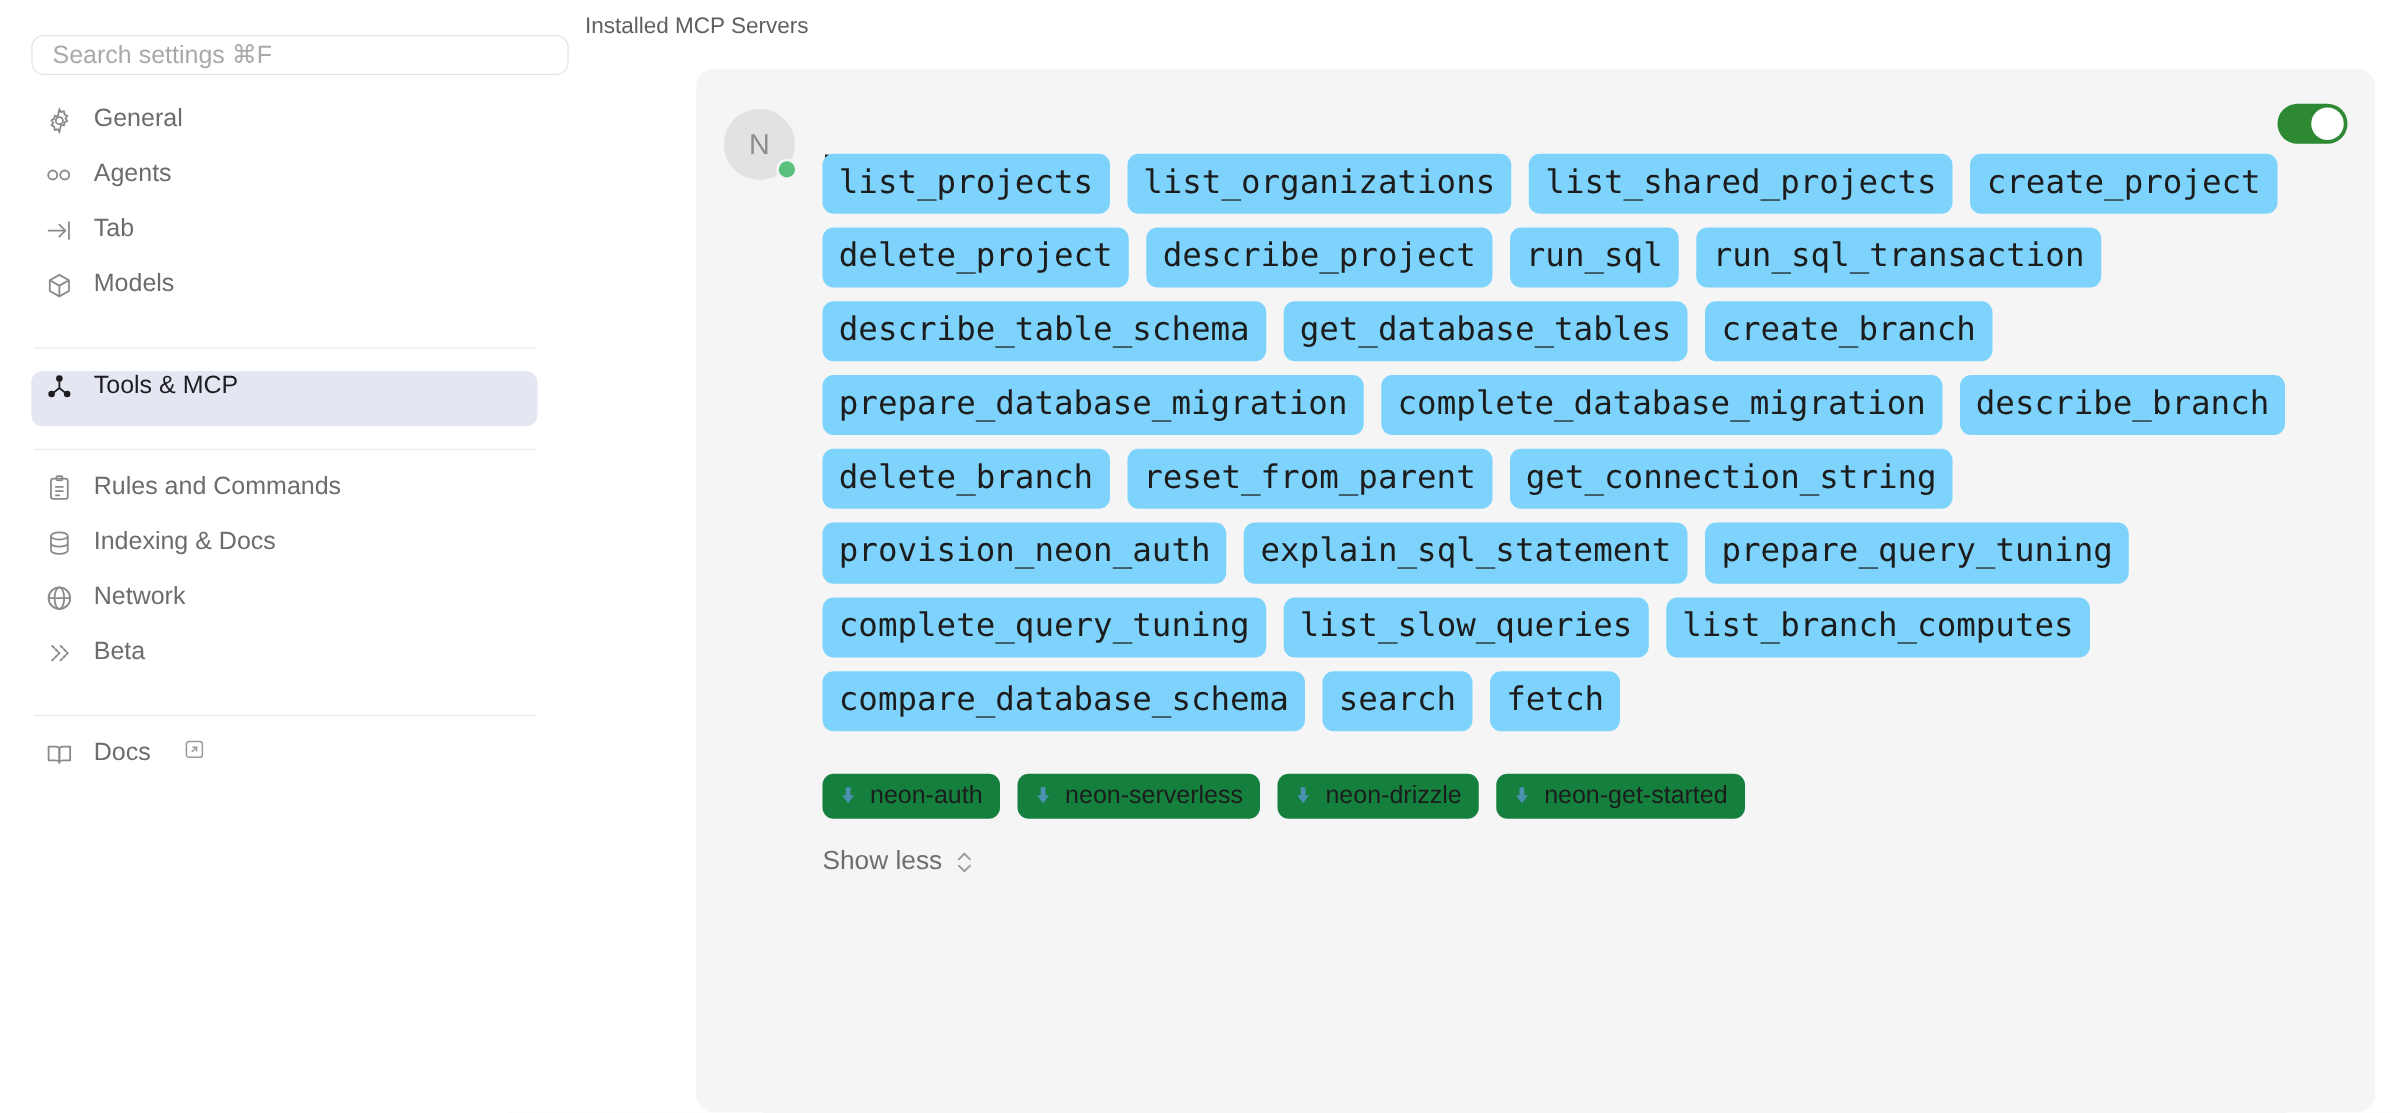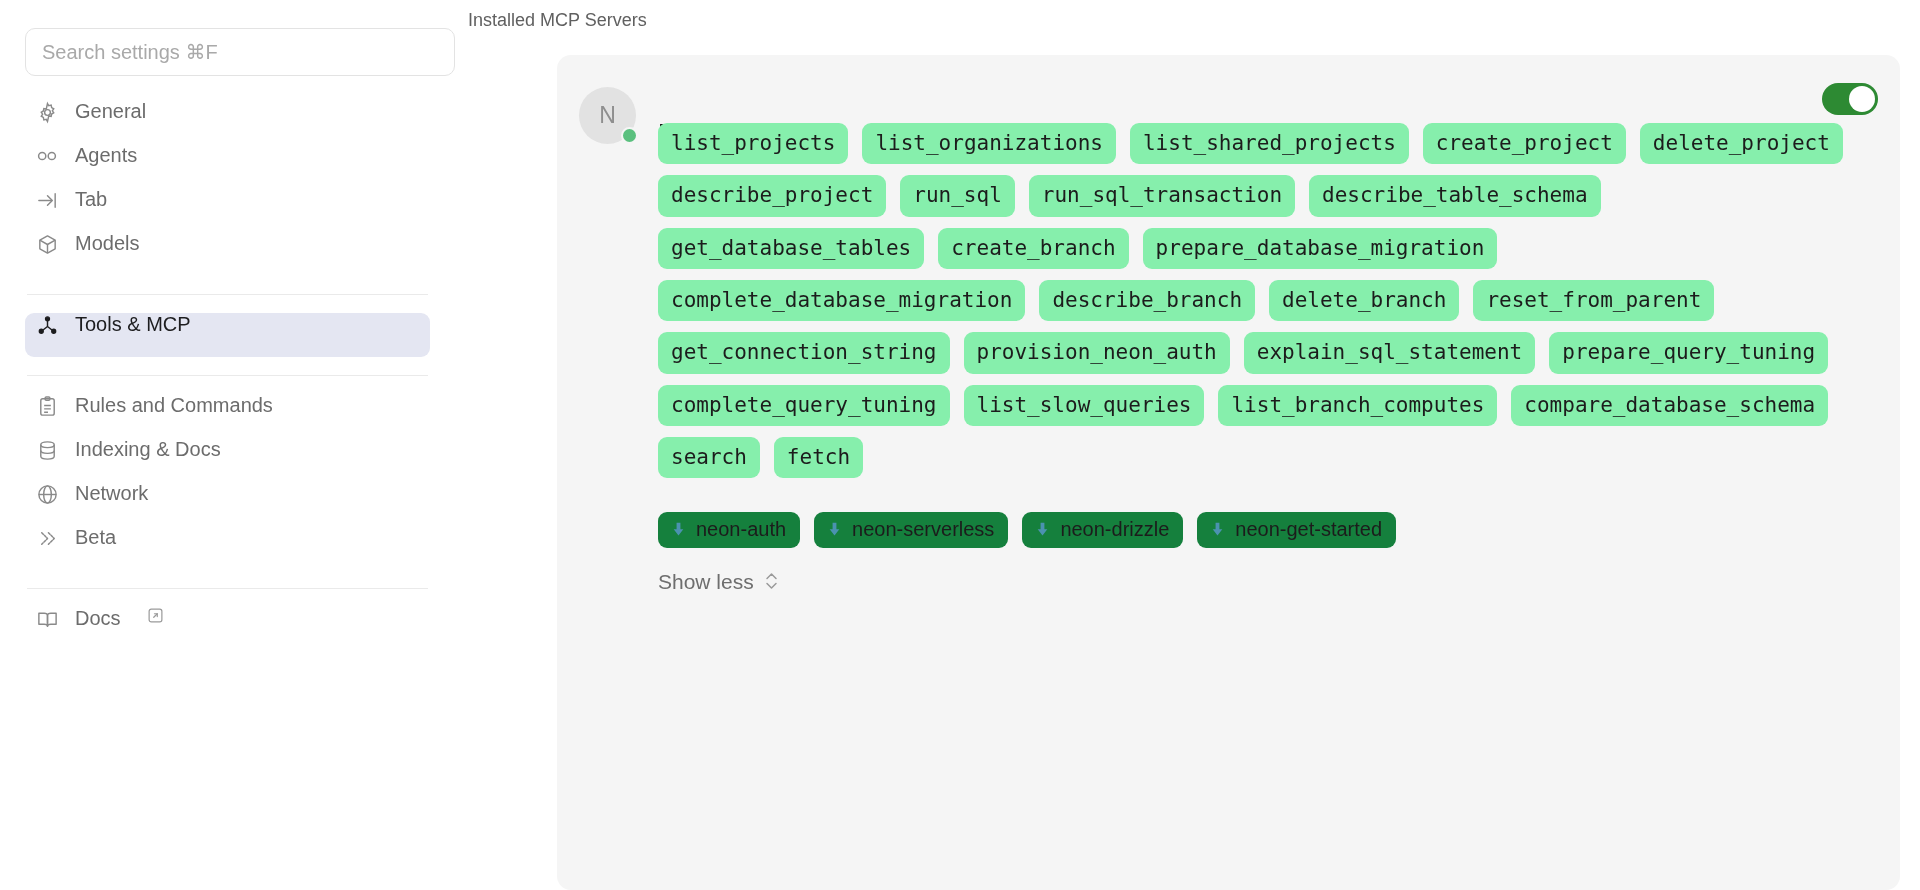--- a/index.html
+++ b/index.html
@@ -17,21 +17,21 @@
   .sidebar {
     width: 455px;
     height: 890px;
     background: #ffffff;
     padding: 28px 25px 0 25px;
     flex: 0 0 455px;
     position: relative;
   }
   .search-box {
     width: 430px;
-    height: 48px;
+    height: 32px;
     border: 1px solid #e3e3e3;
     border-radius: 10px;
     background: #ffffff;
     display: flex;
     align-items: center;
     padding: 0 14px;
     margin-bottom: 20px;
   }
   .search-box input {
     border: 0; outline: 0; background: transparent;
@@ -153,25 +153,25 @@
     background: #ffffff;
   }
 
   .chips {
     display: flex;
     flex-wrap: wrap;
     gap: 11px 14px;
     max-width: 1250px;
   }
   .chip-tool {
-    background: #86efac;
+    background: #7dd3fc;
     border-radius: 9px;
     padding: 6px 13px 7px 13px;
     font-family: "DejaVu Sans Mono", monospace;
-    font-size: 21px;
+    font-size: 26px;
     color: #1c1c1c;
     line-height: 1.35;
     cursor: pointer;
     white-space: nowrap;
   }
 
   .resources {
     display: flex;
     flex-wrap: wrap;
     gap: 10px 14px;
@@ -191,21 +191,21 @@
   }
   .chip-res .dl {
     color: #4b92b0;
     display: inline-flex;
     align-items: center;
   }
 
   .show-less {
     margin-top: 22px;
     display: inline-flex;
-    align-items: flex-start;
+    align-items: flex-end;
     gap: 10px;
     font-size: 21px;
     color: #6e6e6e;
     cursor: pointer;
   }
   .show-less .chev { color: #9a9a9a; display: inline-flex; flex-direction: column; line-height: 0;}
 </style>
 </head>
 <body>
 

